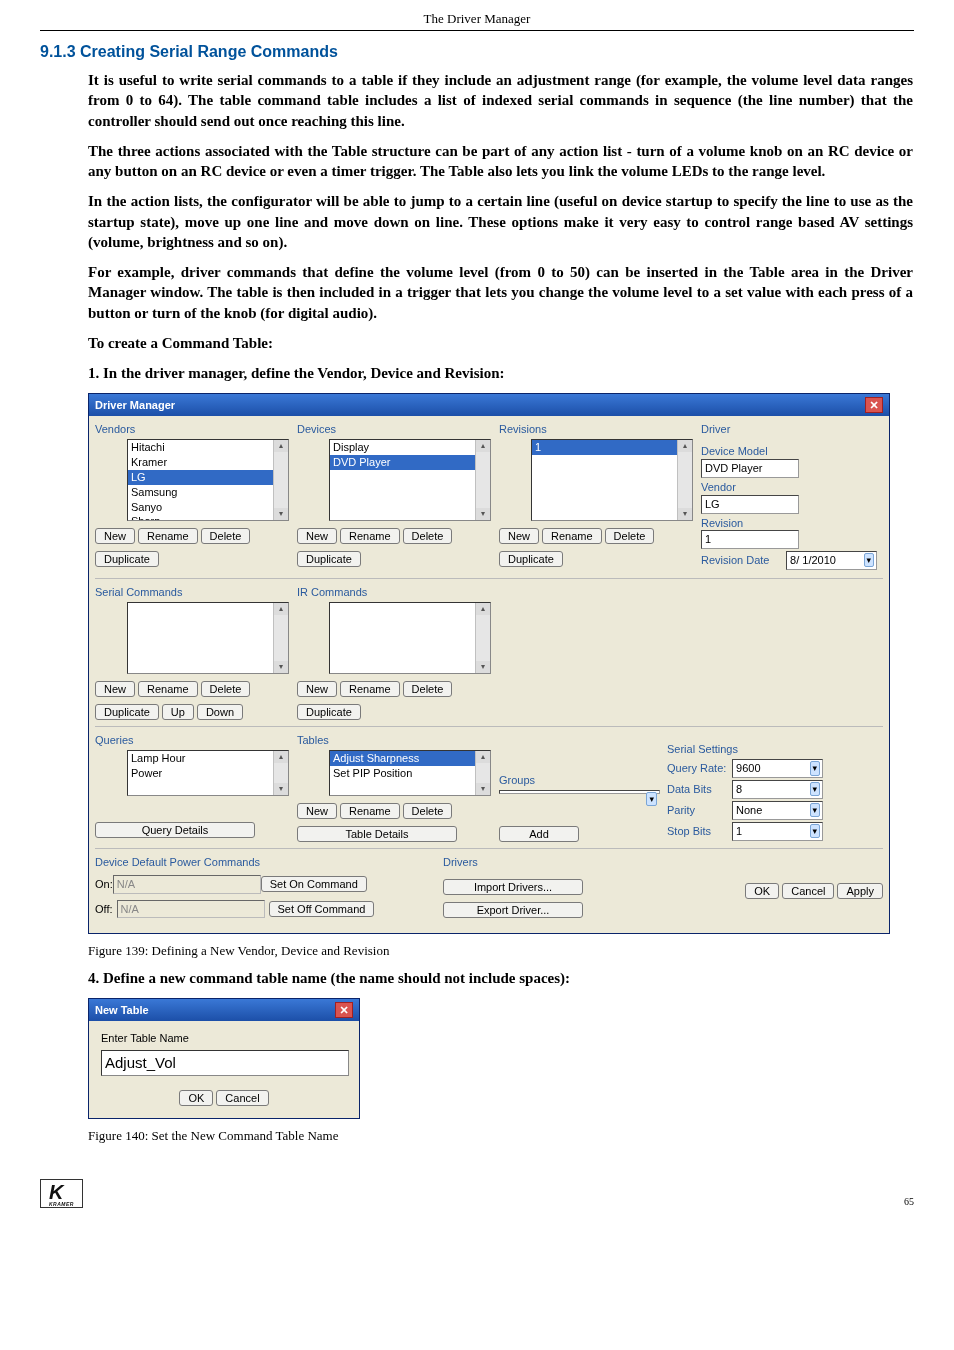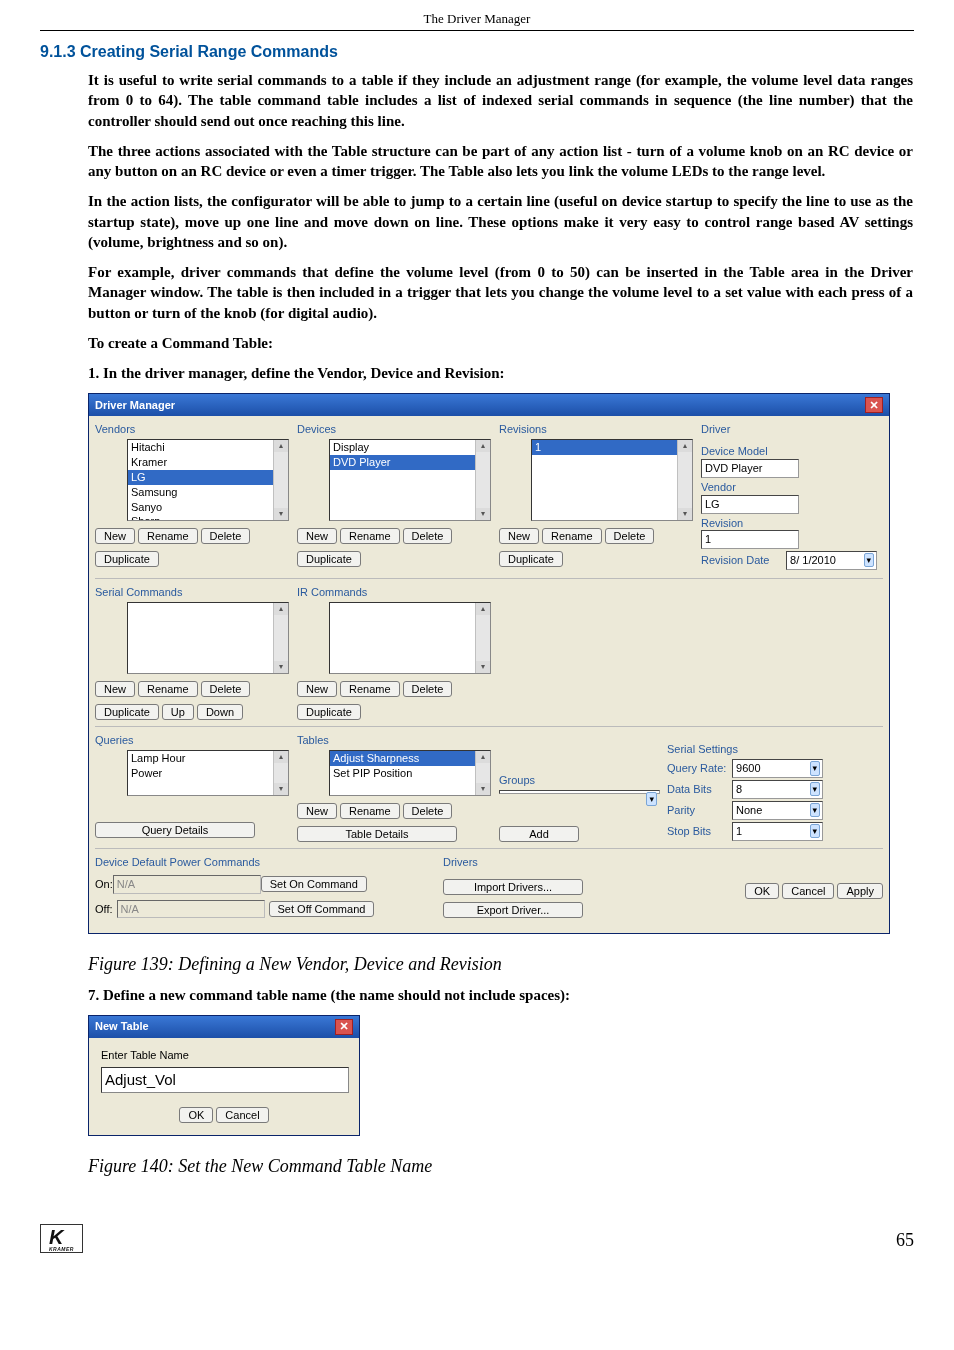--- a/index.html
+++ b/index.html
@@ -22,27 +22,26 @@
   h3 {
     font-family: Arial, sans-serif;
     color: #00529b;
     font-size: 16px;
     font-weight: bold;
     margin: 6px 0 6px 0;
   }
   .body-block { margin-left: 48px; }
   .body-block p { margin: 8px 1px 10px 0; text-align: justify; font-weight: bold;}
   .caption {
-    font-style: italic;
-    font-size: 18px;
-    margin: 18px 0 8px 48px;
+    font-size: 13px;
+    margin: 8px 0 8px 48px;
   }
   .pagenum {
     text-align: right;
-    font-size: 18px;
+    font-size: 10px;
     margin-top: 30px;
   }
   
   .dlg-frame {
     font-family: Tahoma, Arial, sans-serif;
     font-size: 11px;
     border: 1px solid #0a246a;
     background: #ece9d8;
     margin-left: 48px;
   }
@@ -382,21 +381,21 @@
           <button class="win wide">Apply</button>
         </div>
       </div>
     </div>
   </div>
 </div>
 
 <div class="caption">Figure 139: Defining a New Vendor, Device and Revision</div>
 
 <div class="body-block">
-  <p>7.  Define a new command table name (the name should not include spaces):</p>
+  <p>4.  Define a new command table name (the name should not include spaces):</p>
 </div>
 
 <div class="dlg-frame small-dialog">
   <div class="titlebar">
     <span>New Table</span>
     <span class="close">✕</span>
   </div>
   <div class="content">
     <div>Enter Table Name</div>
     <span class="text-input-full">Adjust_Vol</span>

